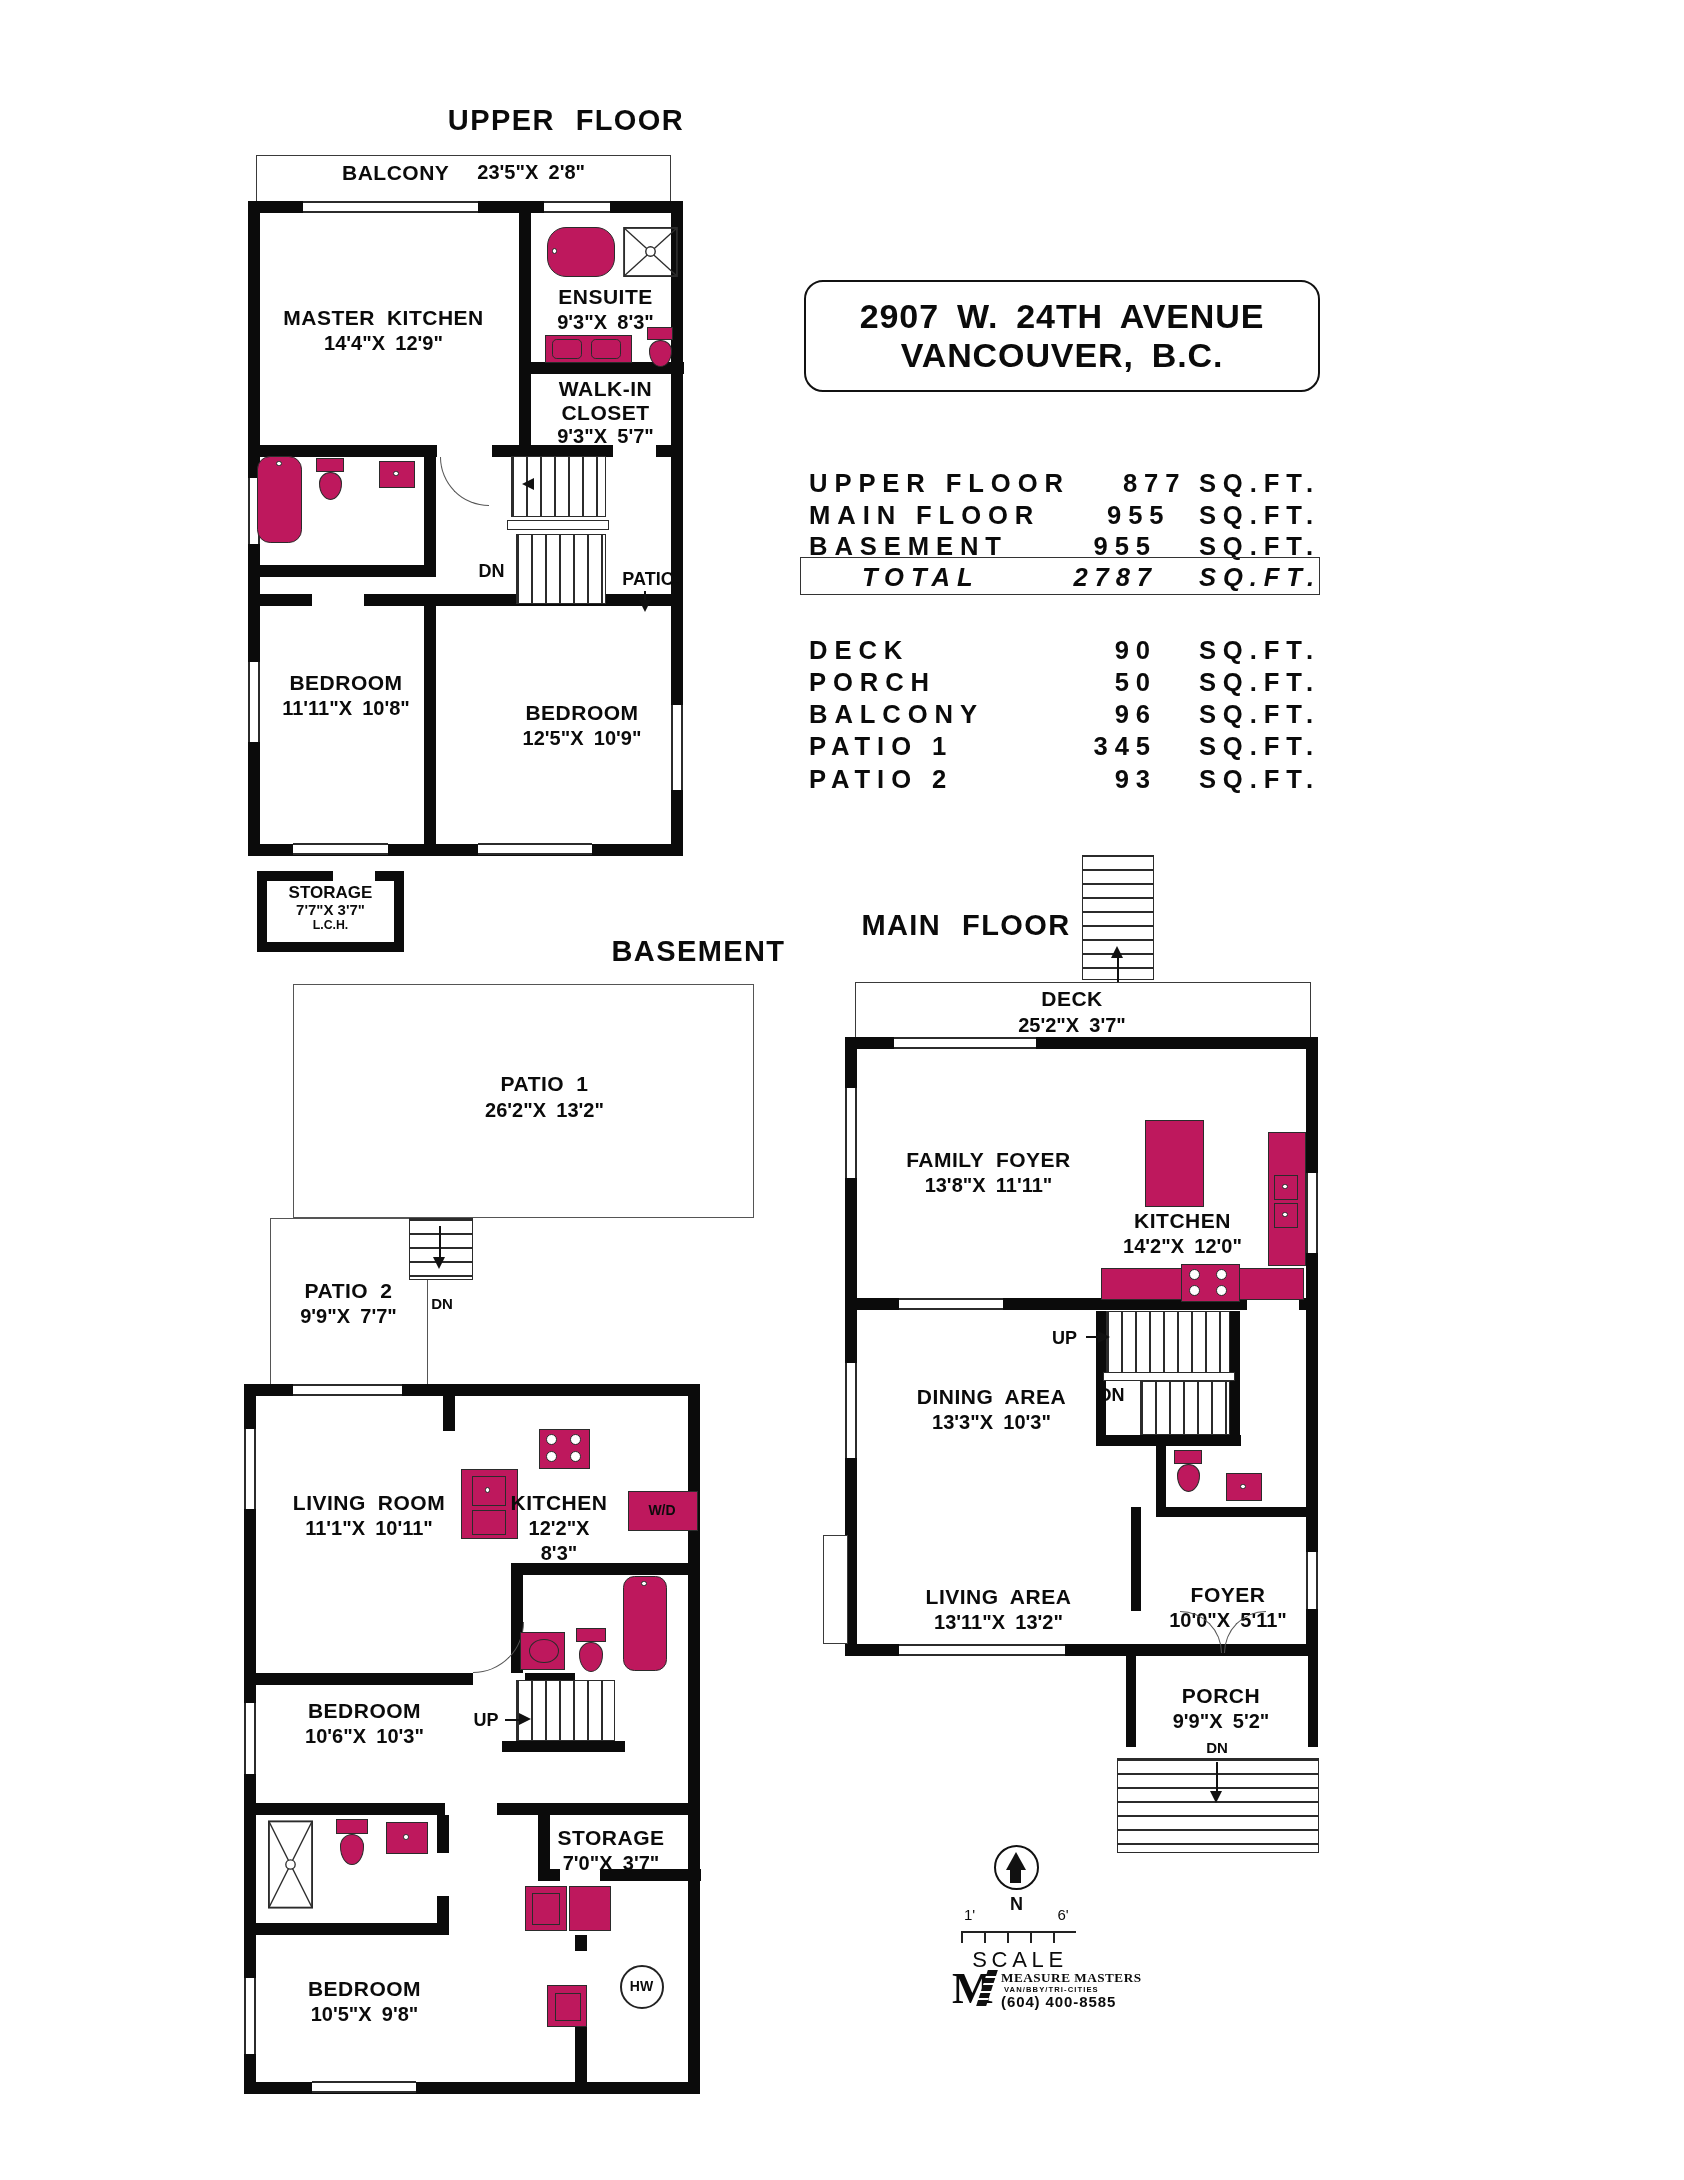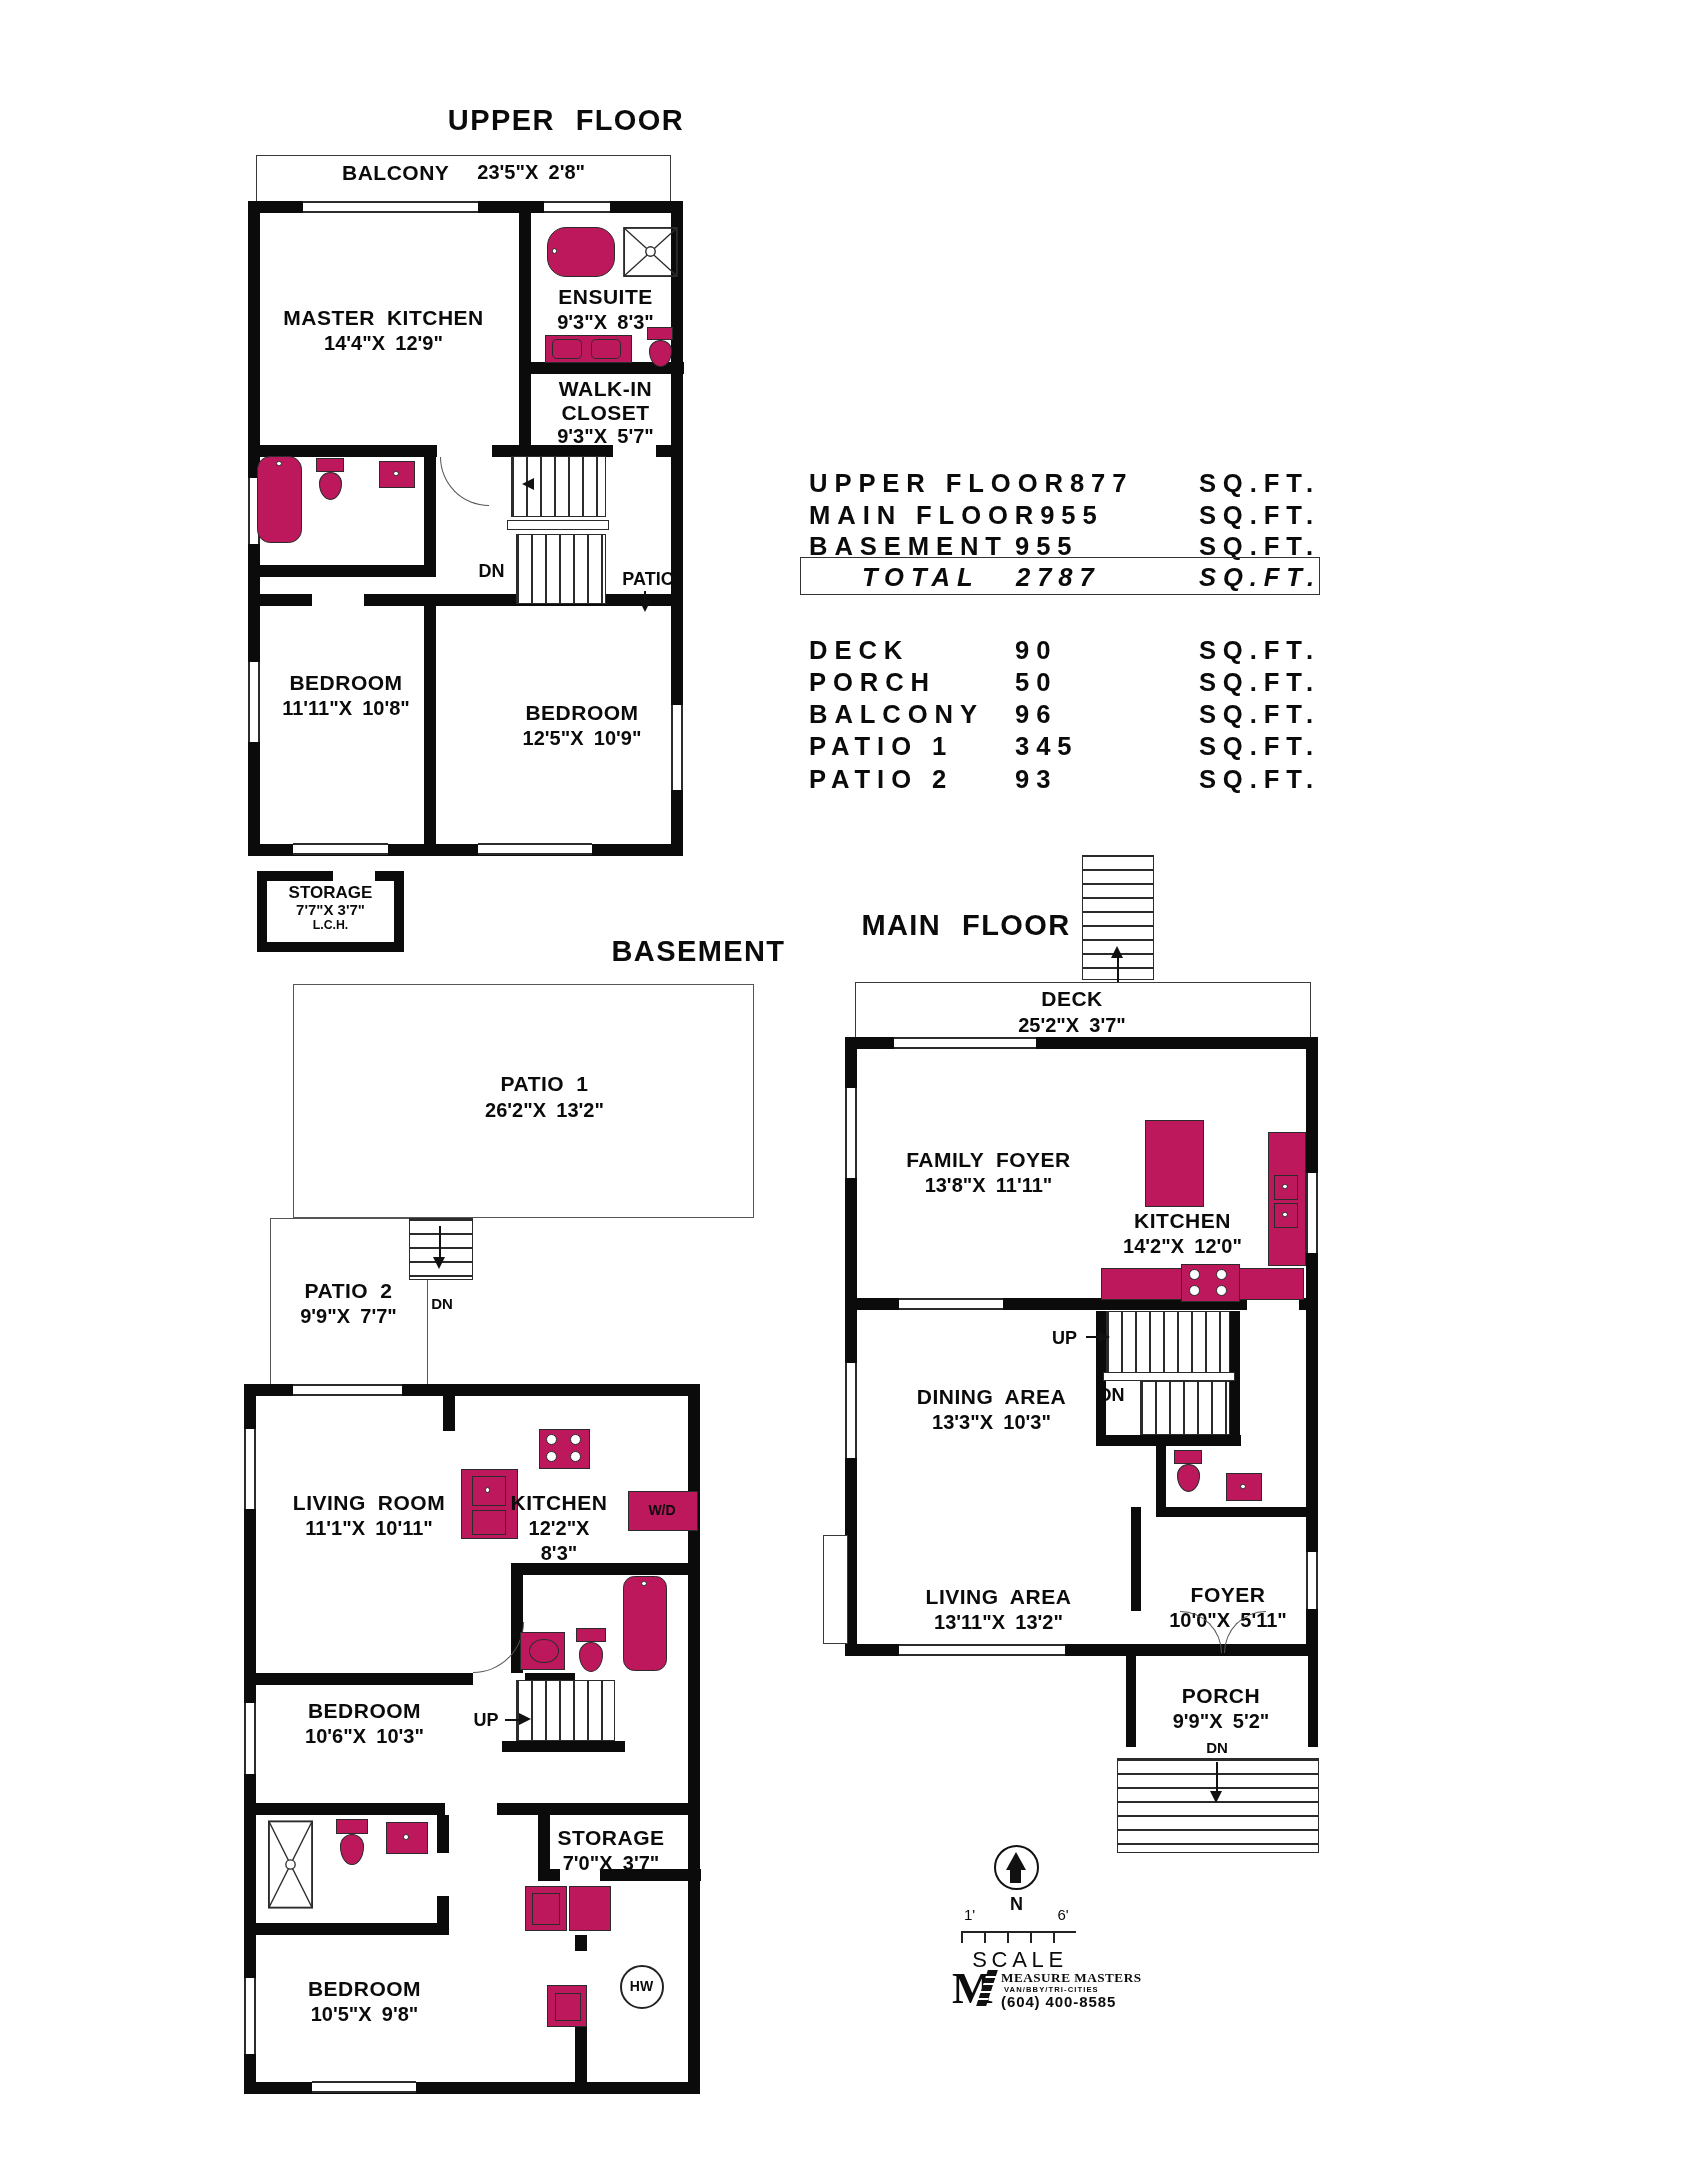--- a/index.html
+++ b/index.html
@@ -35,21 +35,21 @@
   .dot   { position:absolute; width:5.7px; height:5.7px; border:1.4px solid #2b2b2b; border-radius:50%; background:#fff; }
   
   #addrbox { position:absolute; left:804px; top:280px; width:516px; height:112px;
              border:2.8px solid #111; border-radius:19px; background:#fff;
              display:flex; flex-direction:column; align-items:center; justify-content:center; }
   #addrbox div { font-weight:bold; font-size:34px; letter-spacing:0.9px; word-spacing:7.6px; line-height:1.15; }
   
   .trow { position:absolute; left:809px; width:511px; display:flex; align-items:baseline;
           font-weight:bold; font-size:25.6px; letter-spacing:.27em; white-space:nowrap; }
   .tlabel { flex:1; text-align:left; }
-  .tval   { width:142px; text-align:left; }
+  .tval   { width:142px; text-align:right; }
   .tunit  { width:163px; text-align:right; }
   #totalbox { position:absolute; left:800px; top:557px; width:520px; height:38px; border:1.9px solid #333; }
   .compass { position:absolute; border:2.8px solid #111; border-radius:50%; background:#fff; }
 </style>
 </head>
 <body>
 
 <div id="canvas">
 
   <div class="lbl t1" style="left:443px;top:102px;width:246px;">UPPER FLOOR</div>
@@ -146,20 +146,24 @@
   </div>
 
   <div class="abs" style="left:257px;top:871px;width:147px;height:81px;border:10.4px solid #0b0b0b;background:#fff;"></div>
   <div class="gap" style="left:333px;top:871px;width:42px;height:10.4px;"></div>
   <div class="lbl" style="left:261px;top:883px;width:139px;line-height:1.12;">
     <div style="font-size:17px;">STORAGE</div>
     <div style="font-size:15px;">7'7"X 3'7"</div>
     <div style="font-size:12.3px;">L.C.H.</div>
   </div>
 
+  <div id="addrbox">
+    <div>2907 W. 24TH AVENUE</div>
+    <div>VANCOUVER, B.C.</div>
+  </div>
 
   <div class="trow" style="top:469px;">
     <span class="tlabel">UPPER FLOOR</span>
     <span class="tval">877</span>
     <span class="tunit">SQ.FT.</span>
   </div>
   <div class="trow" style="top:501px;">
     <span class="tlabel">MAIN FLOOR</span>
     <span class="tval">955</span>
     <span class="tunit">SQ.FT.</span>

